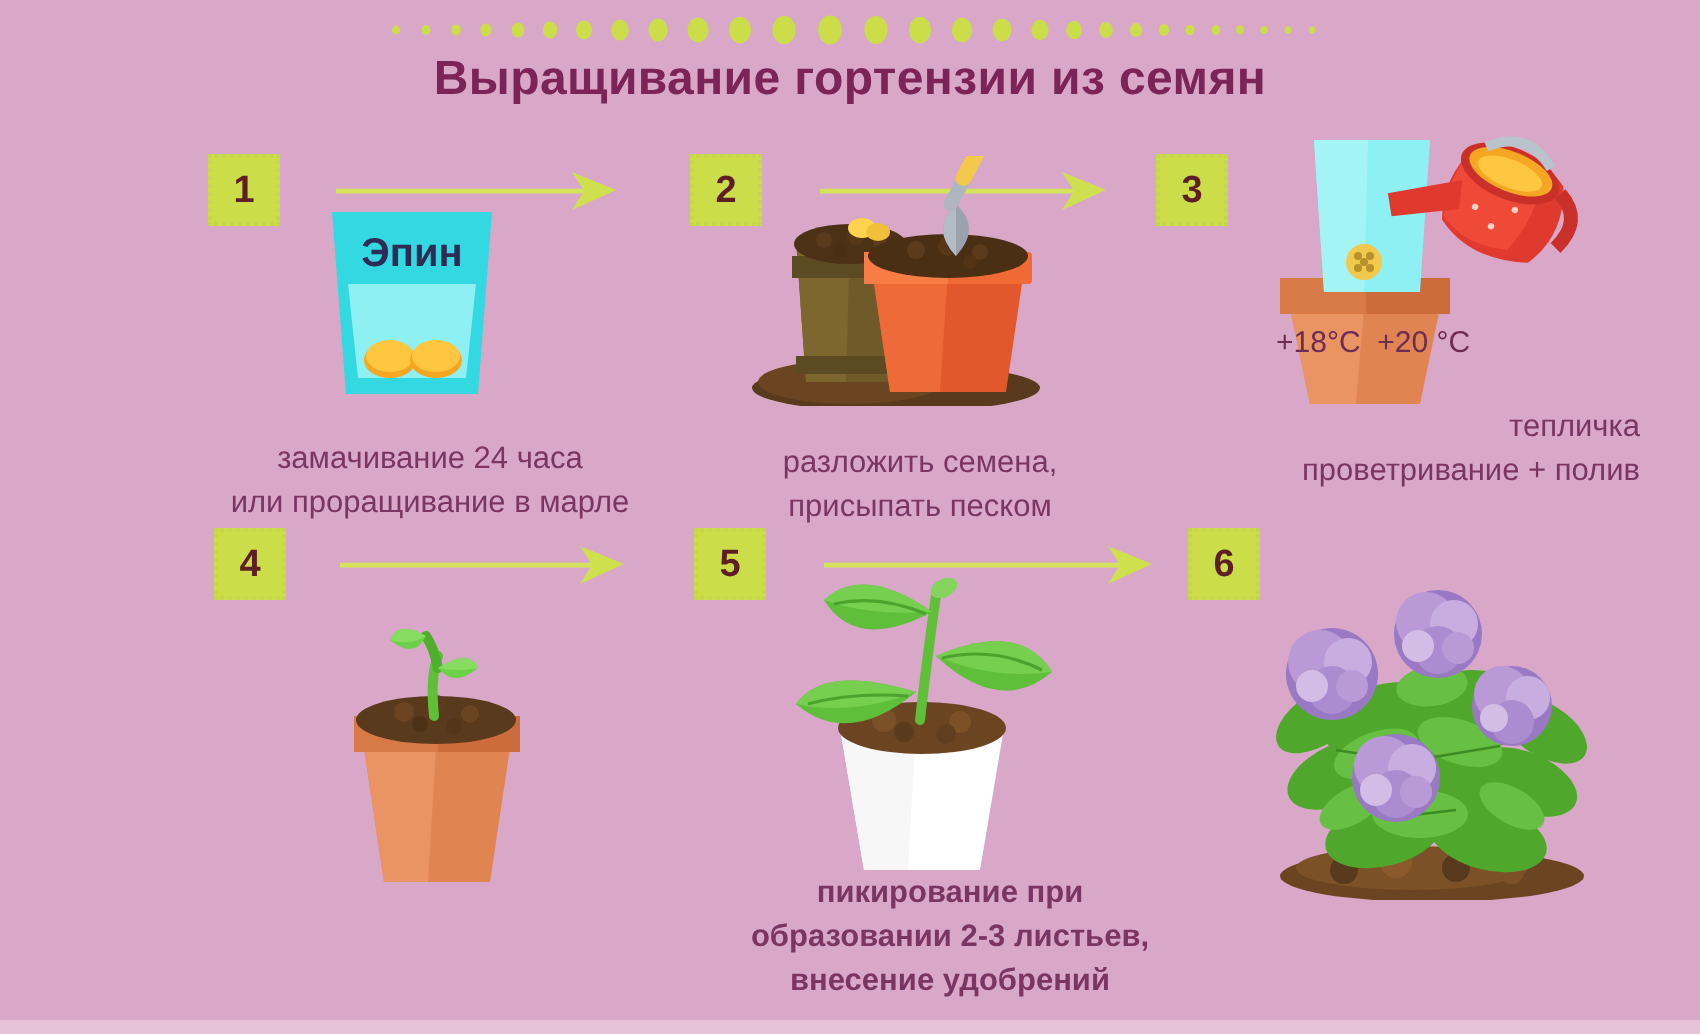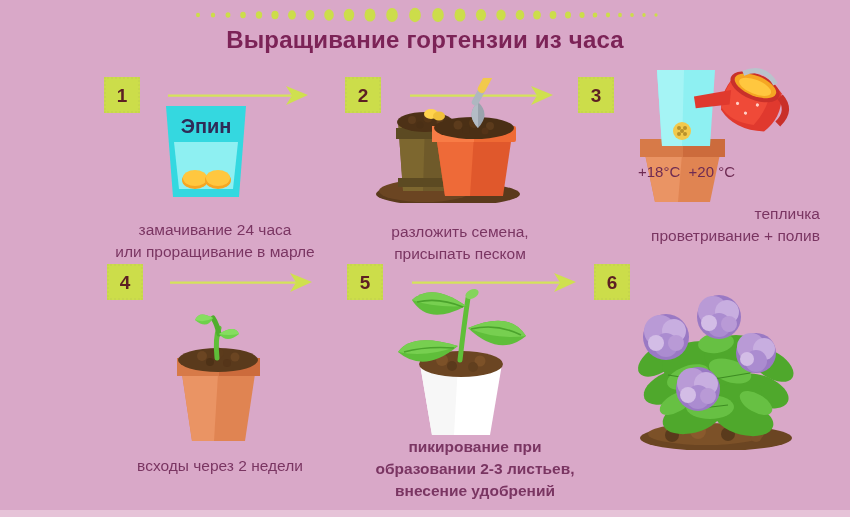--- a/index.html
+++ b/index.html
@@ -86,21 +86,21 @@
       <ellipse cx="582" cy="9" rx="2.6" ry="3.0"></ellipse>
       <ellipse cx="595" cy="9" rx="2.3" ry="2.6"></ellipse>
       <ellipse cx="608" cy="9" rx="2.1" ry="2.4"></ellipse>
       <ellipse cx="620" cy="9" rx="1.9" ry="2.2"></ellipse>
       <ellipse cx="632" cy="9" rx="1.8" ry="2.0"></ellipse>
       <ellipse cx="644" cy="9" rx="1.7" ry="1.9"></ellipse>
       <ellipse cx="656" cy="9" rx="1.6" ry="1.8"></ellipse>
     </g>
   </svg>
 
-  <div id="title">Выращивание гортензии из часа</div>
+  <div id="title">Выращивание гортензии из семян</div>
 
   <div class="badge" style="left:104px; top:77px;">1</div>
   <div class="badge" style="left:345px; top:77px;">2</div>
   <div class="badge" style="left:578px; top:77px;">3</div>
   <div class="badge" style="left:107px; top:264px;">4</div>
   <div class="badge" style="left:347px; top:264px;">5</div>
   <div class="badge" style="left:594px; top:264px;">6</div>
 
   <svg class="arrow" style="left:168px; top:84px; width:145px;" viewBox="0 0 145 22">
     <path d="M0 11.6 L126 11.6" stroke="#d4e35a" stroke-width="2.4"></path>
@@ -316,19 +316,18 @@
       <circle cx="98" cy="121" r="8" fill="#b99ad6"></circle>
     </g>
   </svg>
 
   <div class="caption" style="left:85px; top:203px; width:260px;margin-top:16px;">замачивание 24 часа
 или проращивание в марле</div>
   <div class="caption" style="left:345px; top:221px; width:230px;">разложить семена,
 присыпать песком</div>
   <div class="caption" style="left:560px; top:203px; width:260px;text-align:right;">тепличка
 проветривание + полив</div>
-  <div class="caption" style="left:95px; top:455px; width:250px;">всходы через 2 недели</div>
   <div class="caption" style="left:355px; top:436px; width:240px;font-weight:bold;">пикирование при
 образовании 2-3 листьев,
 внесение удобрений</div>
 
   <div id="footstrip"></div>
 </div>
 
 </body></html>

